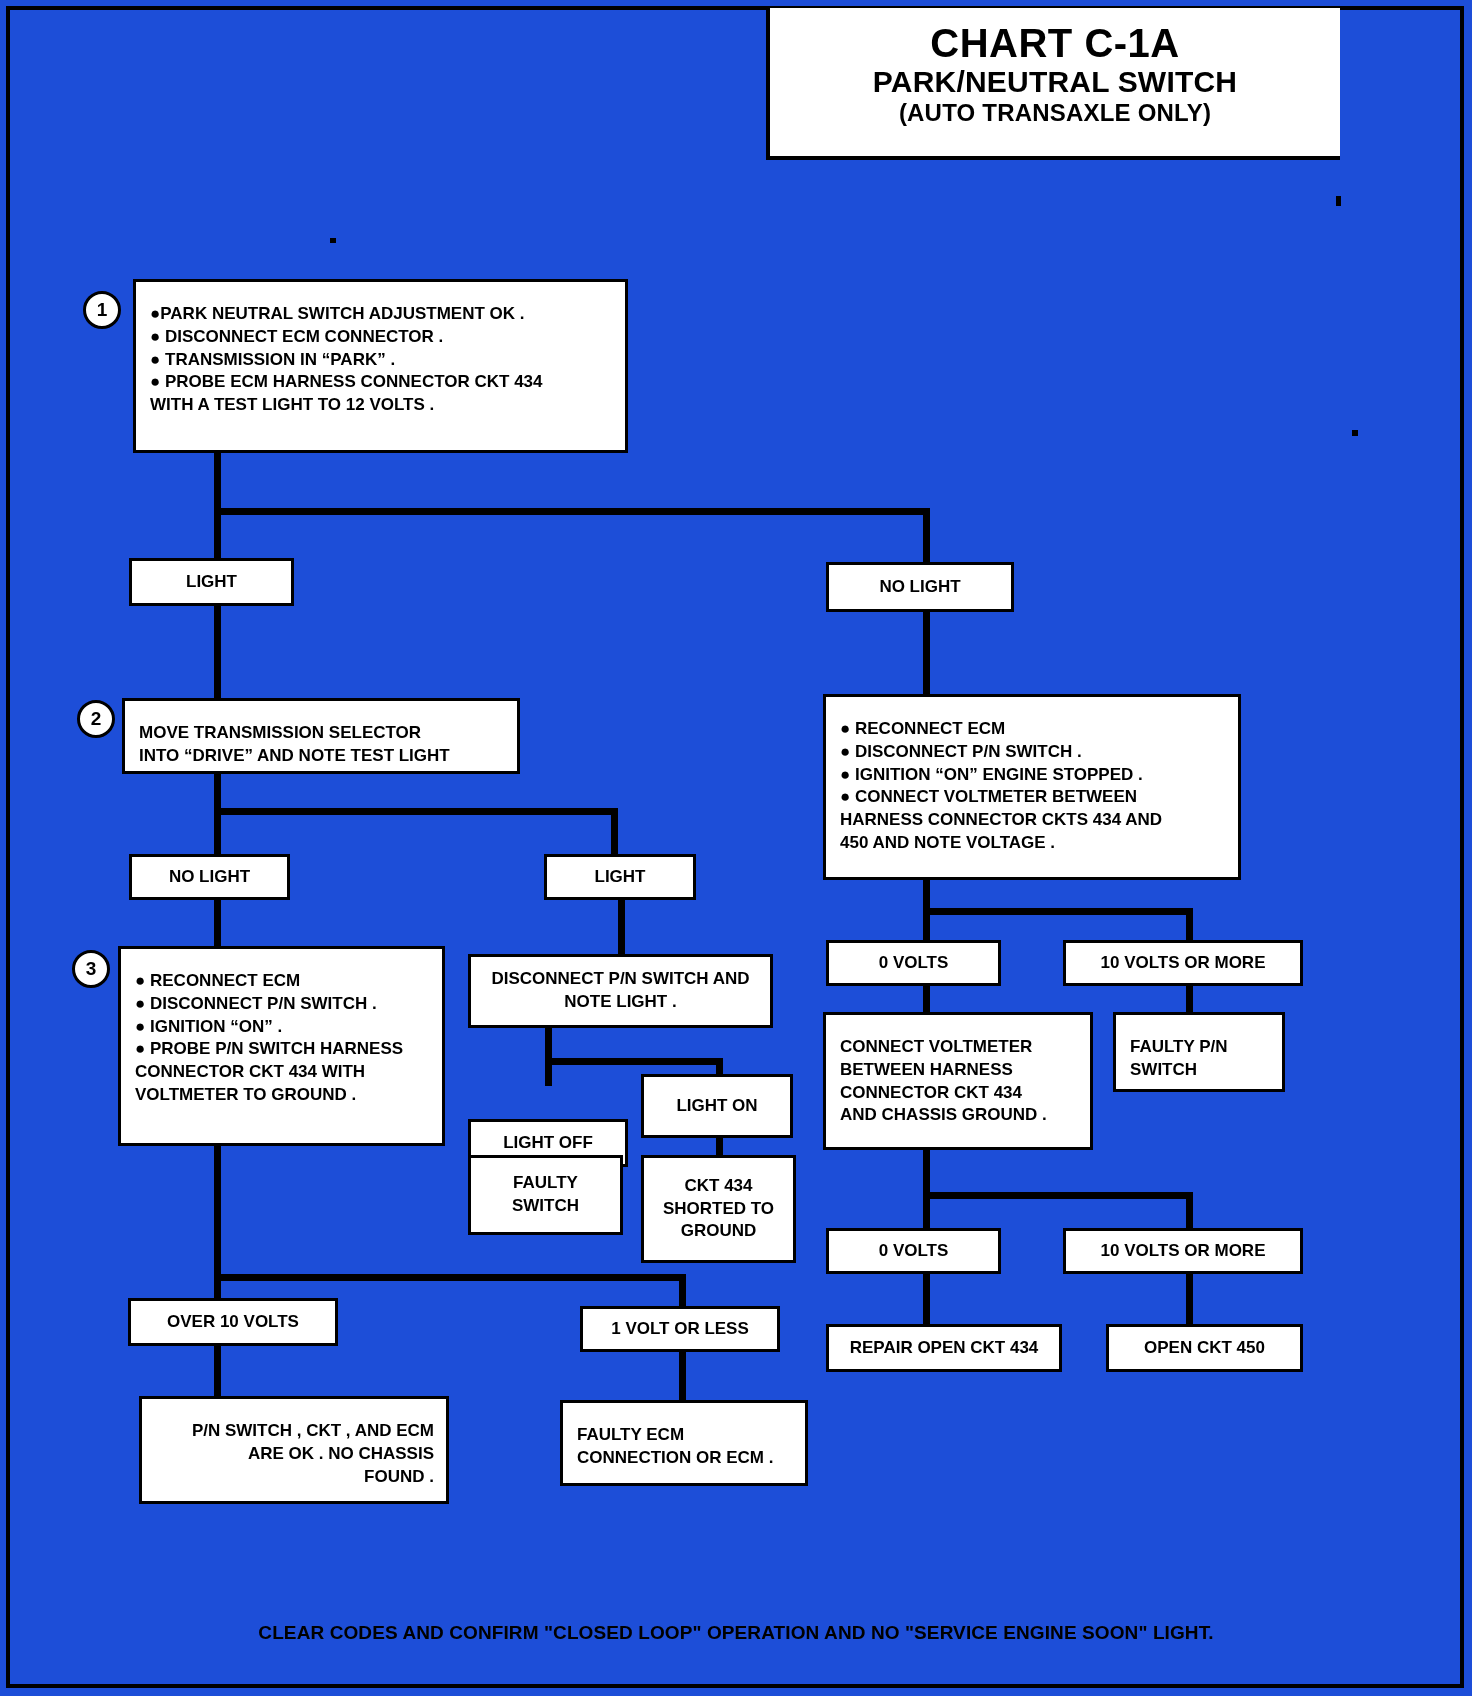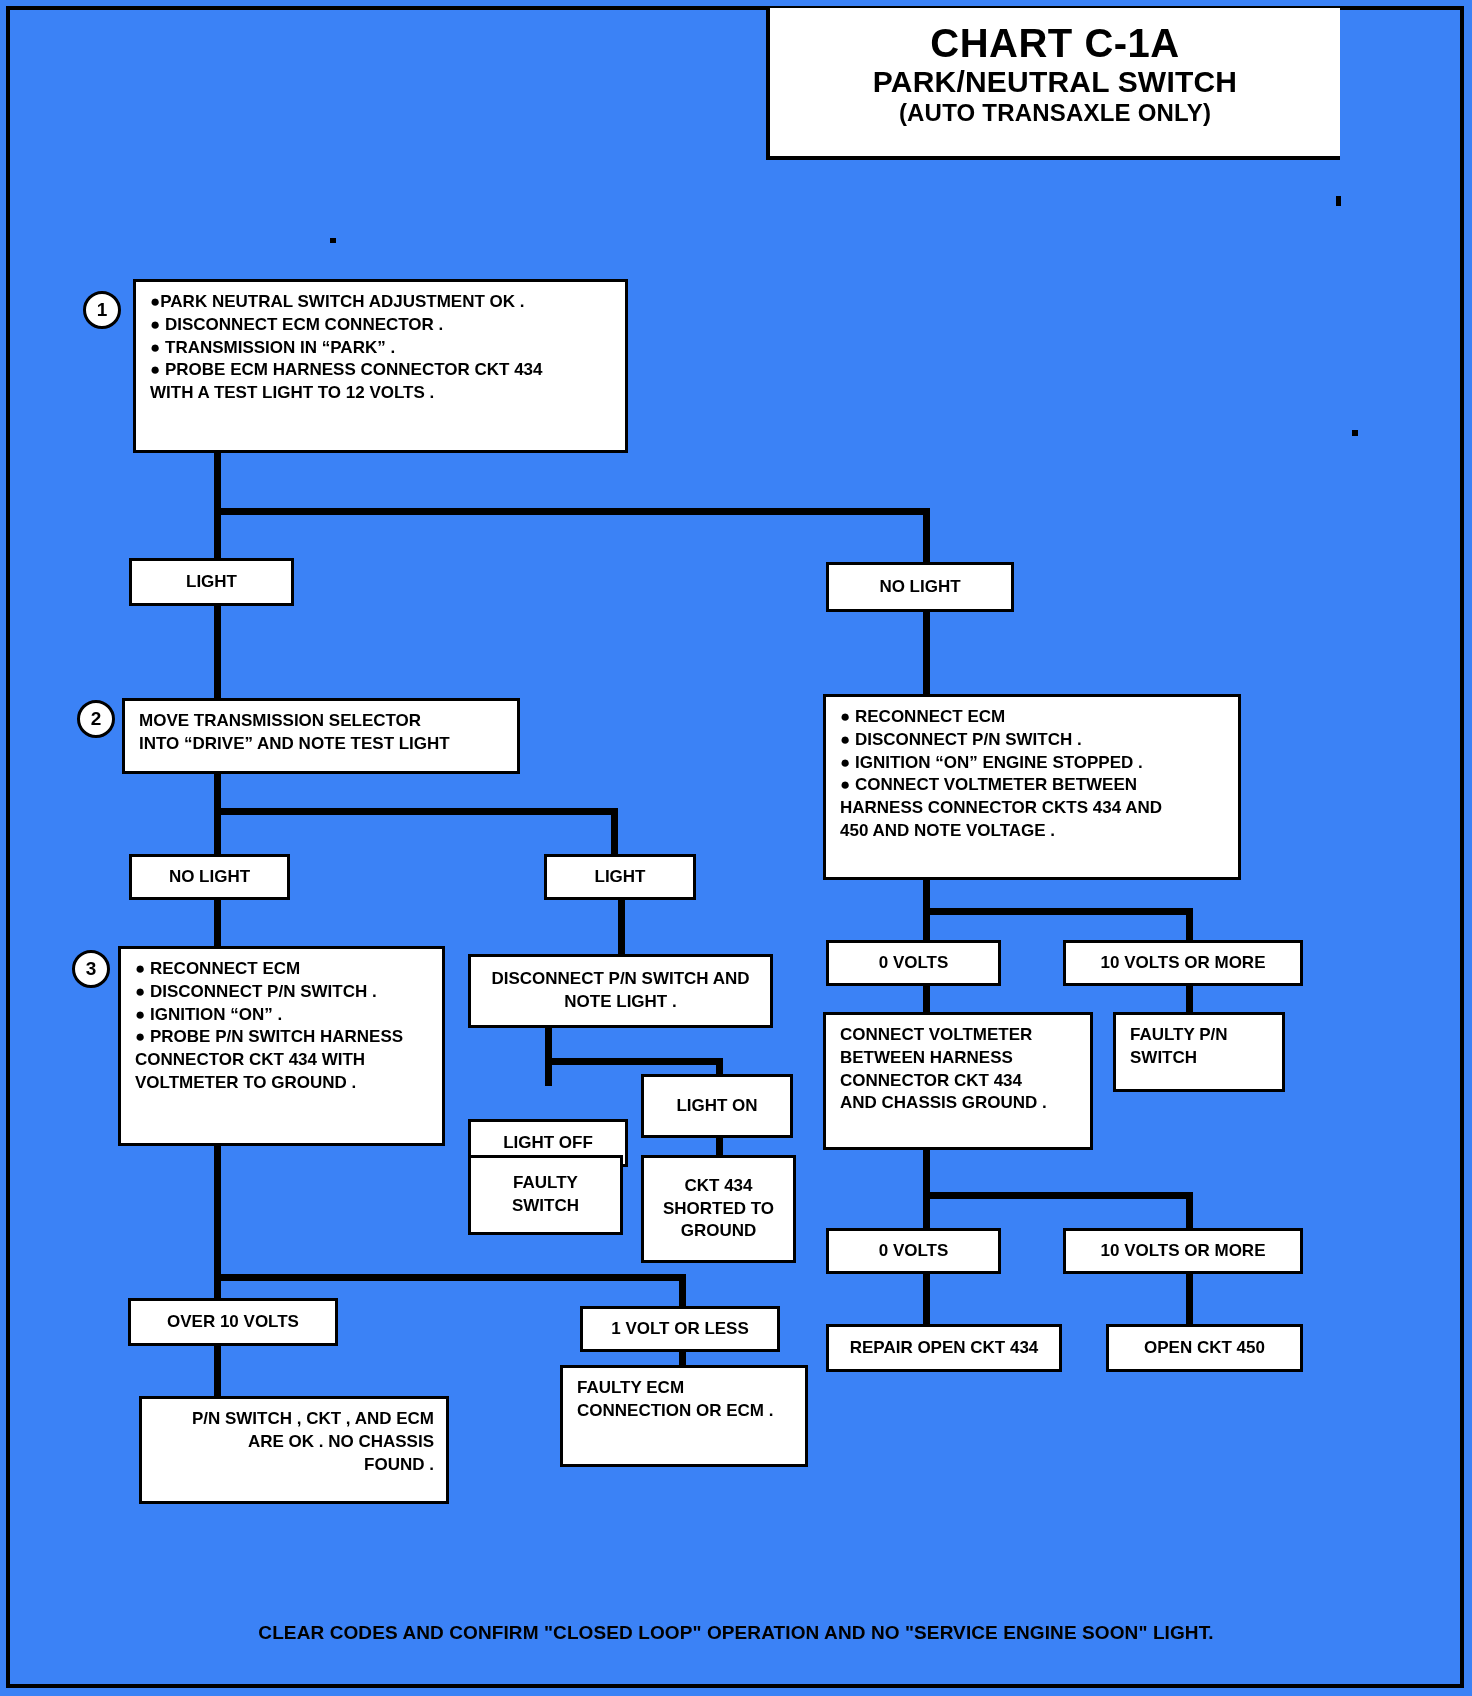--- a/index.html
+++ b/index.html
@@ -1,18 +1,18 @@
 <!DOCTYPE html>
 <html><head>
 <meta charset="utf-8">
 <style>
   html,body{margin:0;padding:0;background:#fff;}
   body{font-family:"Liberation Sans",sans-serif;}
   #page{
-    position:relative;width:1472px;height:1696px;background:#3b82f6;
+    position:relative;width:1472px;height:1696px;background:#1d4ed8;
     box-sizing:border-box;overflow:hidden;
   }
   
   #page-border{
     position:absolute;left:6px;top:6px;width:1458px;height:1682px;
     border:4px solid #000;box-sizing:border-box;
   }
   
   .title-block{
     position:absolute;left:766px;top:8px;width:574px;height:152px;
@@ -24,21 +24,21 @@
   .chart-id{font-size:40px;font-weight:bold;letter-spacing:.5px;line-height:1.05;}
   .chart-sub1{font-size:30px;font-weight:bold;line-height:1.05;margin-top:2px;letter-spacing:.2px;}
   .chart-sub2{font-size:24px;font-weight:bold;line-height:1.05;margin-top:2px;letter-spacing:.2px;}
 
   
   .box{
     position:absolute;border:3px solid #000;background:#fff;box-sizing:border-box;
     font-weight:bold;font-size:17px;line-height:1.34;color:#000;
   }
   .box.center{display:flex;align-items:center;justify-content:center;text-align:right;}
-  .box.pad{padding:9px 12px 9px 14px;}
+  .box.pad{padding:21px 12px 9px 14px;}
   .box .ln{white-space:nowrap;}
   .blabel{font-size:17px;font-weight:bold;}
 
   
   .stepnum{
     position:absolute;width:38px;height:38px;border:3px solid #000;border-radius:50%;
     background:#fff;display:flex;align-items:center;justify-content:center;
     font-weight:bold;font-size:19px;box-sizing:border-box;
   }
   
@@ -236,19 +236,19 @@
   <div class="box center" style="left:1106px;top:1324px;width:197px;height:48px;">
     <span class="blabel">OPEN CKT 450</span>
   </div>
 
   <div class="box pad" style="left:139px;top:1396px;width:310px;height:108px;text-align:right;">
     <div class="ln">P/N SWITCH , CKT , AND ECM</div>
     <div class="ln">ARE OK . NO CHASSIS</div>
     <div class="ln">FOUND .</div>
   </div>
 
-  <div class="box pad" style="left:560px;top:1365px;width:248px;height:102px;">
+  <div class="box pad" style="left:560px;top:1400px;width:248px;height:86px;">
     <div class="ln">FAULTY ECM</div>
     <div class="ln">CONNECTION OR ECM .</div>
   </div>
 
   <div class="footer">CLEAR CODES AND CONFIRM "CLOSED LOOP" OPERATION  AND NO "SERVICE ENGINE SOON" LIGHT.</div>
 </div>
 
 </body></html>

